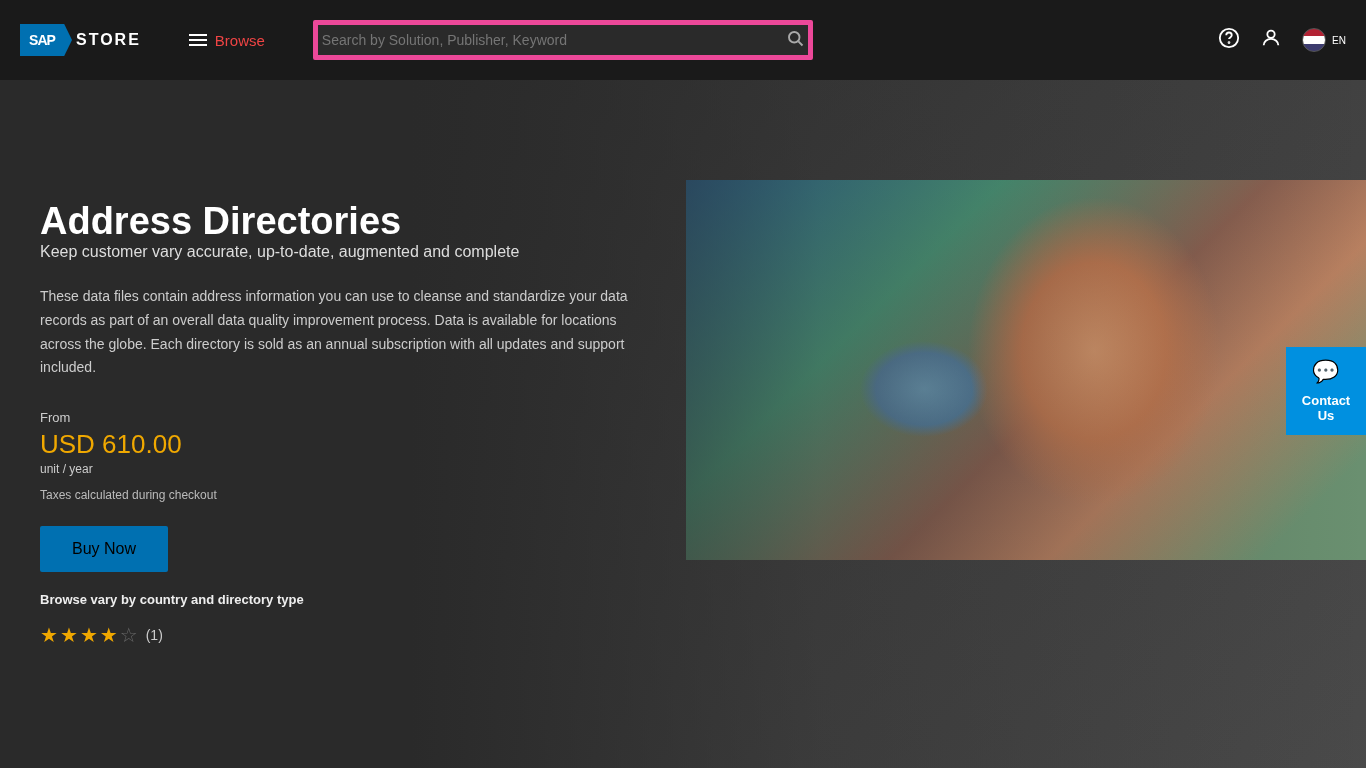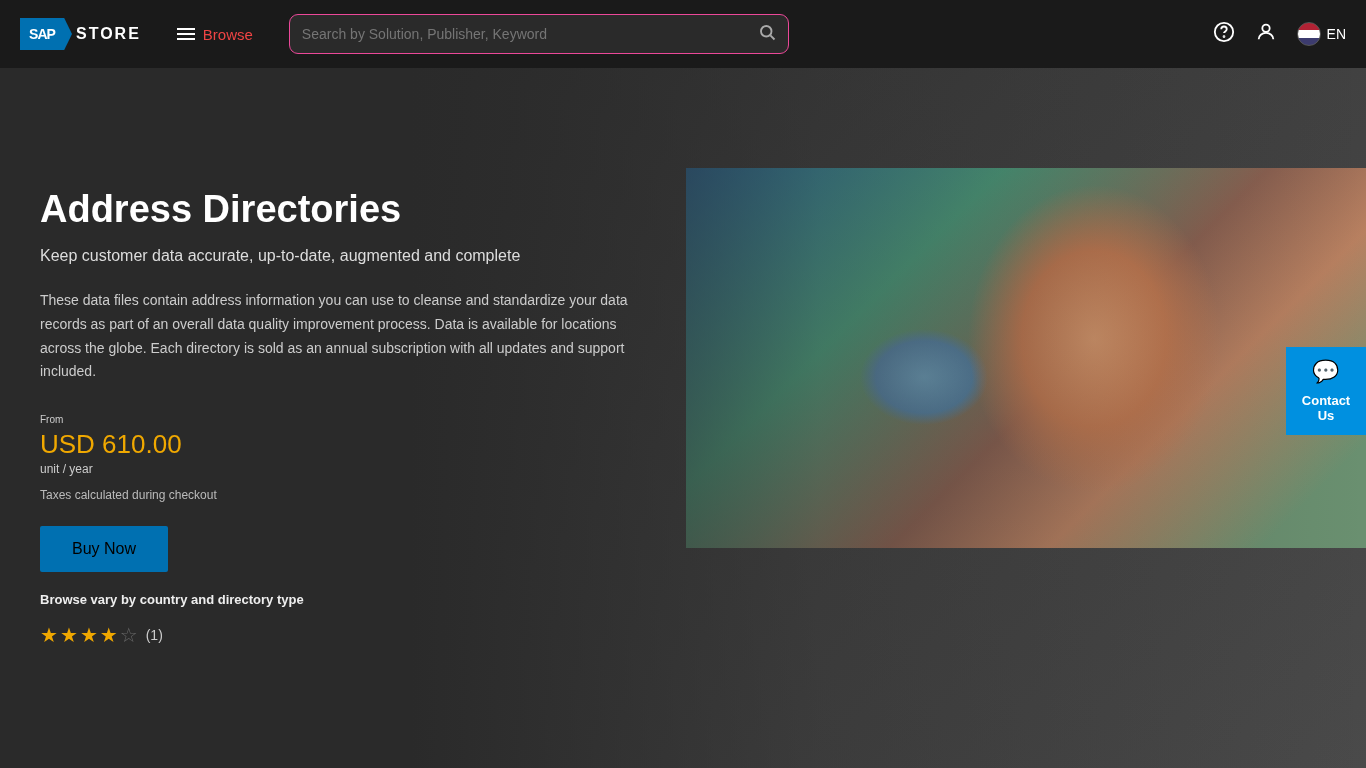--- a/index.html
+++ b/index.html
@@ -3,23 +3,23 @@
   <meta charset="utf-8">
   <style>
     * { margin: 0; padding: 0; box-sizing: border-box; }
     body { width: 1366px; height: 768px; overflow: hidden; font-family: Arial, sans-serif; background: #3a3a3a; }
 
     
     .header {
       display: flex;
       align-items: center;
       background: #1a1a1a;
-      height: 68px;
+      height: 80px;
       padding: 0 20px;
-      gap: 20px;
+      gap: 32px;
       position: relative;
       z-index: 10;
     }
     .logo-area {
       display: flex;
       align-items: center;
       gap: 4px;
     }
     .sap-logo {
       background: #0070b1;
@@ -57,23 +57,23 @@
       height: 2px;
       background: white;
       margin: 3px 0;
     }
     .search-bar {
       flex: 1;
       max-width: 500px;
       display: flex;
       align-items: center;
       background: #2a2a2a;
-      border: 1px solid #ec4899;
-      border-radius: 9px;
-      padding: 0 12px;
+      border: 5px solid #ec4899;
+      border-radius: 2px;
+      padding: 0 4px;
       height: 40px;
     }
     .search-bar input {
       flex: 1;
       background: none;
       border: none;
       color: #aaa;
       font-size: 14px;
       outline: none;
     }
@@ -96,21 +96,21 @@
       cursor: pointer;
       background: none;
       border: none;
     }
     .lang-selector {
       display: flex;
       align-items: center;
       gap: 6px;
       color: white;
       cursor: pointer;
-      font-size: 14px;
+      font-size: 10px;
     }
     .flag-circle {
       width: 24px;
       height: 24px;
       border-radius: 50%;
       overflow: hidden;
       background: linear-gradient(180deg, #b22234 33%, white 33%, white 66%, #3c3b6e 66%);
       border: 1px solid #555;
     }
 
@@ -155,39 +155,38 @@
       left: 0;
       top: 80px;
       width: 680px;
       padding: 40px 40px;
       color: white;
     }
     .product-title {
       font-size: 38px;
       font-weight: bold;
       color: white;
-      margin-bottom: 16px;
     }
     .product-subtitle {
       font-size: 16px;
       color: #ddd;
       margin-bottom: 24px;
     }
     .product-description {
       font-size: 14px;
       color: #ccc;
       line-height: 1.7;
       margin-bottom: 30px;
       max-width: 640px;
     }
     .price-section {
       margin-bottom: 24px;
     }
     .from-label {
-      font-size: 10px;
+      font-size: 13px;
       color: #ccc;
       margin-bottom: 4px;
     }
     .price-value {
       font-size: 26px;
       font-weight: normal;
       color: #f0a800;
     }
     .price-unit {
       font-size: 12px;
@@ -322,21 +321,21 @@
 <main class="main-content">
 
   <div class="hero-image">
     <div class="hero-img-placeholder">
       <div class="hero-overlay"></div>
     </div>
   </div>
 
   <div class="hero-text">
     <h1 class="product-title">Address Directories</h1>
-    <p class="product-subtitle">Keep customer data accurate, up-to-date, augmented and complete</p>
+    <p class="product-subtitle">Keep customer vary accurate, up-to-date, augmented and complete</p>
     <p class="product-description">These data files contain address information you can use to cleanse and standardize your data records as part of an overall data quality improvement process. Data is available for locations across the globe. Each directory is sold as an annual subscription with all updates and support included.</p>
 
     <div class="price-section">
       <div class="from-label">From</div>
       <div class="price-value">USD 610.00</div>
       <div class="price-unit">unit / year</div>
       <div class="tax-note">Taxes calculated during checkout</div>
     </div>
 
     <button class="buy-now-btn">Buy Now</button>

